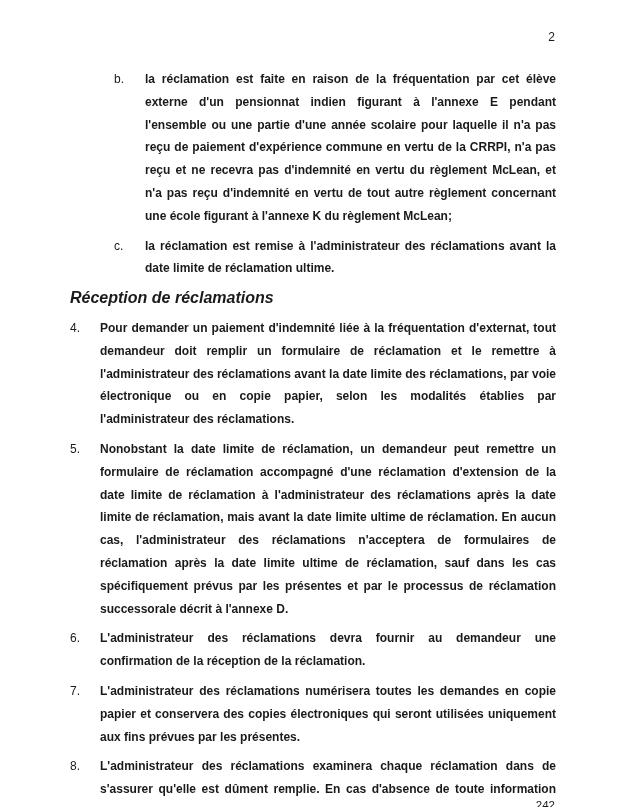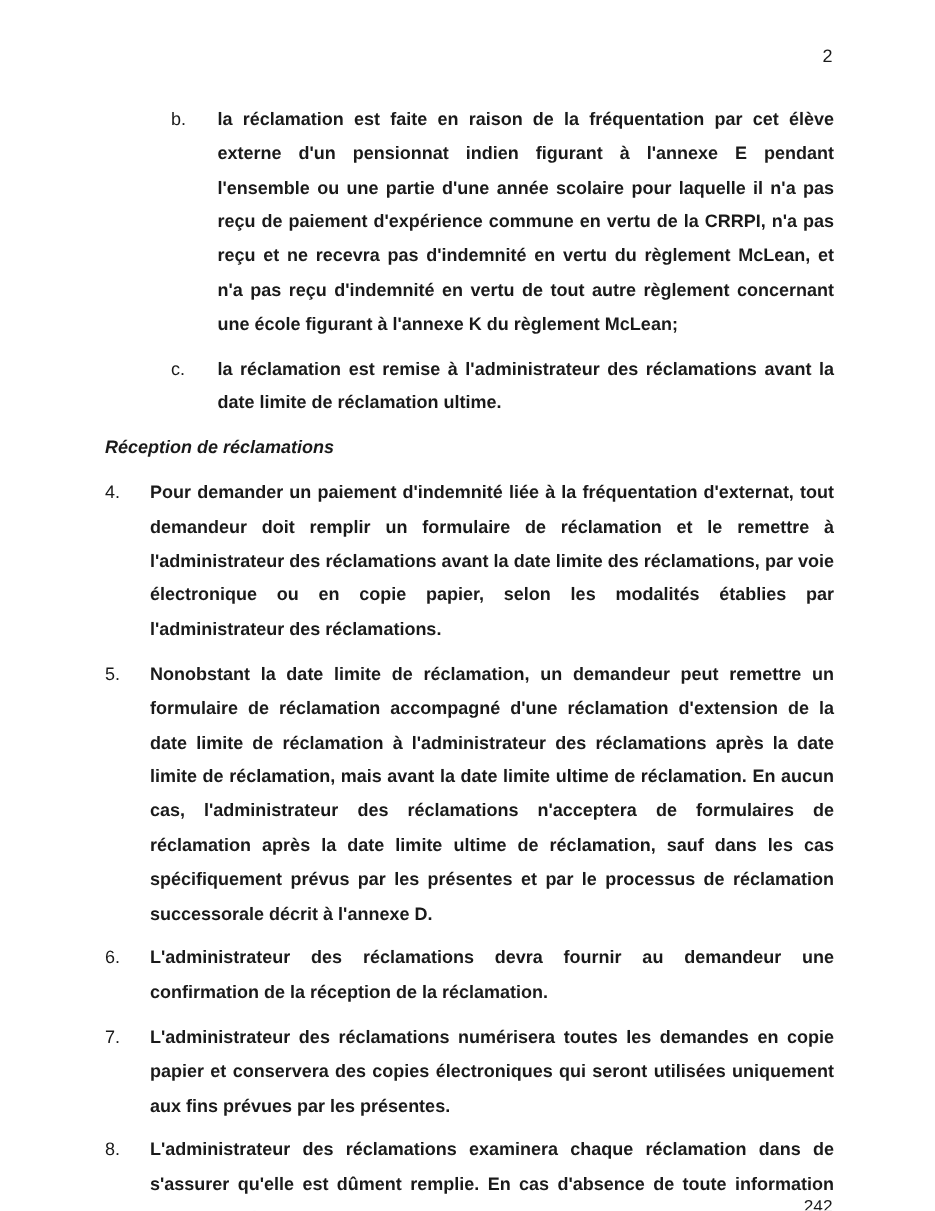--- a/index.html
+++ b/index.html
@@ -47,21 +47,21 @@
   .item.sub {
     margin-left: 44px;
     padding-left: 31px;
   }
   .item.num {
     padding-left: 30px;
   }
   .heading {
     font-weight: bold;
     font-style: italic;
-    font-size: 12px;
+    font-size: 16px;
     line-height: 22.8px;
     margin: 0 0 7px 0;
   }
   .pagenum-bottom {
     position: absolute;
     top: 799px;
     right: 68px;
     font-size: 11.5px;
     line-height: 13px;
   }

